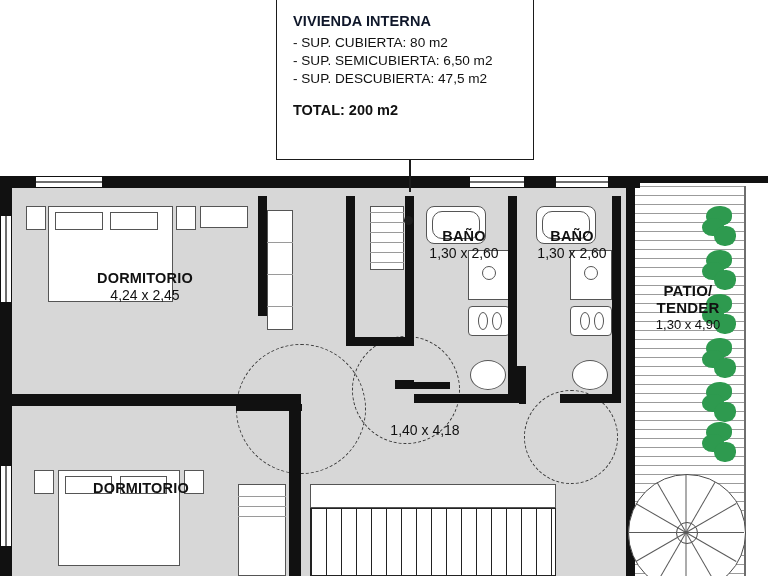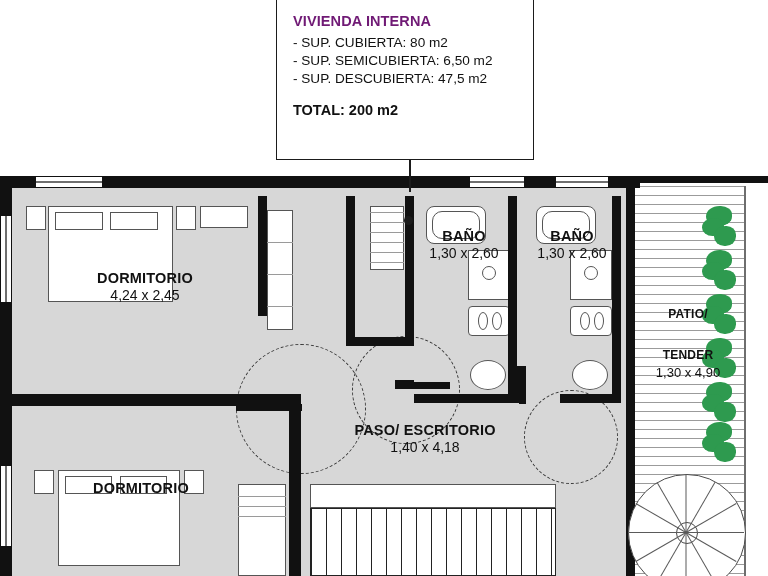--- a/index.html
+++ b/index.html
@@ -10,21 +10,21 @@
   }
   #plan{position:absolute;left:0;top:0;width:768px;height:576px;}
 
   
   .callout{
     position:absolute;left:276px;top:-6px;width:258px;height:166px;
     border:1.6px solid #1b1b1b;background:#ffffff;box-sizing:border-box;
     padding:18px 10px 0 10px;z-index:40;
   }
   .callout .title{
-    font-size:14.5px;font-weight:bold;color:#701a75;letter-spacing:.1px;
+    font-size:14.5px;font-weight:bold;color:#0f172a;letter-spacing:.1px;
     margin:0 0 6px 6px;
   }
   .callout .line{
     font-size:13.6px;color:#111;margin:0 0 3px 6px;white-space:nowrap;
   }
   .callout .total{
     font-size:14.5px;font-weight:bold;color:#111;margin:16px 0 0 6px;
   }
   .callout-stem{
     position:absolute;left:409px;top:160px;width:2px;height:32px;
@@ -32,21 +32,21 @@
   }
   .callout-dot{
     position:absolute;left:404px;top:216px;width:9px;height:9px;
     border-radius:50%;background:#1b1b1b;z-index:41;
   }
 
   
   .lbl{position:absolute;text-align:center;z-index:30;color:#111;}
   .lbl .n{font-size:14.5px;font-weight:bold;letter-spacing:.2px;line-height:17px;}
   .lbl .d{font-size:14px;line-height:17px;}
-  .lbl.small .n{font-size:12px;margin-top:24px;}
+  .lbl.small .n{font-size:15px;}
   .lbl.small .d{font-size:13px;}
 
   
   .wall{position:absolute;background:#111;z-index:12;}
   .fill{position:absolute;background:#d7d7d7;z-index:2;}
   .white{position:absolute;background:#ffffff;z-index:5;}
   .thin{position:absolute;background:#6e6e6e;z-index:10;}
   .thin2{position:absolute;background:#9a9a9a;z-index:9;}
   .outline{position:absolute;border:1.4px solid #555;box-sizing:border-box;background:#fff;z-index:8;}
   .rnd{border-radius:50%;}
@@ -237,21 +237,20 @@
     <div class="d">1,30 x 2,60</div>
   </div>
 
   <div class="lbl small" style="left:628px;top:282px;width:120px;">
     <div class="n">PATIO/</div>
     <div class="n">TENDER</div>
     <div class="d">1,30 x 4,90</div>
   </div>
 
   <div class="lbl" style="left:306px;top:422px;width:238px;">
-    <div class="n">PASO/ ESCRITORIO</div>
     <div class="d">1,40 x 4,18</div>
   </div>
 
   <div class="lbl" style="left:48px;top:480px;width:186px;">
     <div class="n">DORMITORIO</div>
   </div>
 
   <div class="callout-stem"></div>
   <div class="callout-dot"></div>
   <div class="callout">

